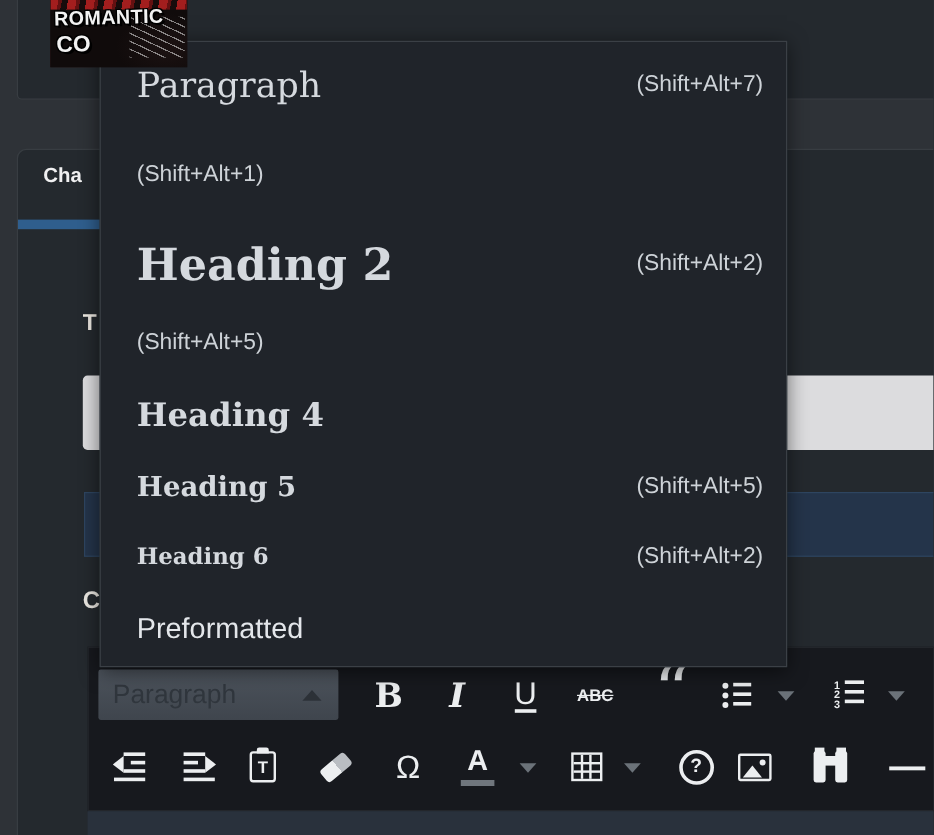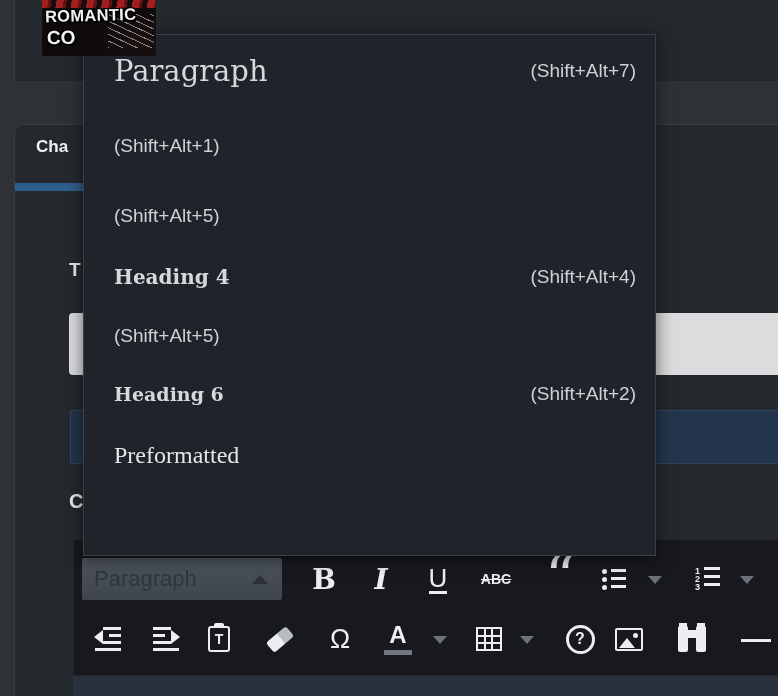--- a/index.html
+++ b/index.html
@@ -127,24 +127,24 @@
          background:#20242a;border:1px solid #3b4046;box-shadow:0 3px 16px rgba(0,0,0,.55);
          display:flex;flex-direction:column;}
   .fm-item{display:flex;align-items:center;justify-content:space-between;
          padding:0 19px 0 30px;cursor:pointer;flex:0 0 auto;}
   .fm-item .lbl{color:#d5d9de;}
   .fm-item .sc{font-size:19px;color:#cdd2d7;}
   .fm-p   {height:72px;} .fm-p .lbl{font-family:"DejaVu Serif",serif;font-size:29px;}
   .fm-h1  {height:78px;} .fm-h1 .lbl{font-family:"DejaVu Serif",serif;font-size:46px;font-weight:bold;}
   .fm-h2  {height:70px;} .fm-h2 .lbl{font-family:"DejaVu Serif",serif;font-size:37px;font-weight:bold;}
   .fm-h3  {height:62px;} .fm-h3 .lbl{font-family:"DejaVu Serif",serif;font-size:30px;font-weight:bold;}
-  .fm-h4  {height:59px;} .fm-h4 .lbl{font-family:"DejaVu Serif",serif;font-size:20px;font-weight:bold;text-align:right;}
+  .fm-h4  {height:59px;} .fm-h4 .lbl{font-family:"DejaVu Serif",serif;font-size:27px;font-weight:bold;text-align:right;}
   .fm-h5  {height:59px;} .fm-h5 .lbl{font-family:"DejaVu Serif",serif;font-size:23px;font-weight:bold;}
   .fm-h6  {height:58px;} .fm-h6 .lbl{font-family:"DejaVu Serif",serif;font-size:19px;font-weight:bold;}
-  .fm-pre {height:64px;} .fm-pre .lbl{font-family:Liberation Serif, serif;font-size:24px;color:#e3e6ea;}
+  .fm-pre {height:64px;} .fm-pre .lbl{font-family:Liberation Sans, sans-serif;font-size:24px;color:#e3e6ea;}
 </style>
 </head>
 <body>
 
 <div id="stage">
 
   <div class="card" id="media-card"></div>
 
   <div class="card" id="editor-card">
     <div id="tab-label">Cha</div>
@@ -264,28 +264,32 @@
   </div>
 
   <div id="format-menu">
     <div class="fm-item fm-p">
       <span class="lbl">Paragraph</span>
       <span class="sc">(Shift+Alt+7)</span>
     </div>
     <div class="fm-item fm-h1">
       <span class="sc">(Shift+Alt+1)</span>
     </div>
+    <div class="fm-item fm-h2">
+      <span class="lbl">Heading 2</span>
+      <span class="sc">(Shift+Alt+2)</span>
+    </div>
     <div class="fm-item fm-h3">
       <span class="sc">(Shift+Alt+5)</span>
     </div>
     <div class="fm-item fm-h4">
       <span class="lbl">Heading 4</span>
-      <span class="sc">(Shift+Alt+4)</span>
     </div>
     <div class="fm-item fm-h5">
+      <span class="lbl">Heading 5</span>
       <span class="sc">(Shift+Alt+5)</span>
     </div>
     <div class="fm-item fm-h6">
       <span class="lbl">Heading 6</span>
       <span class="sc">(Shift+Alt+2)</span>
     </div>
     <div class="fm-item fm-pre">
       <span class="lbl">Preformatted</span>
       <span class="sc"></span>
     </div>

